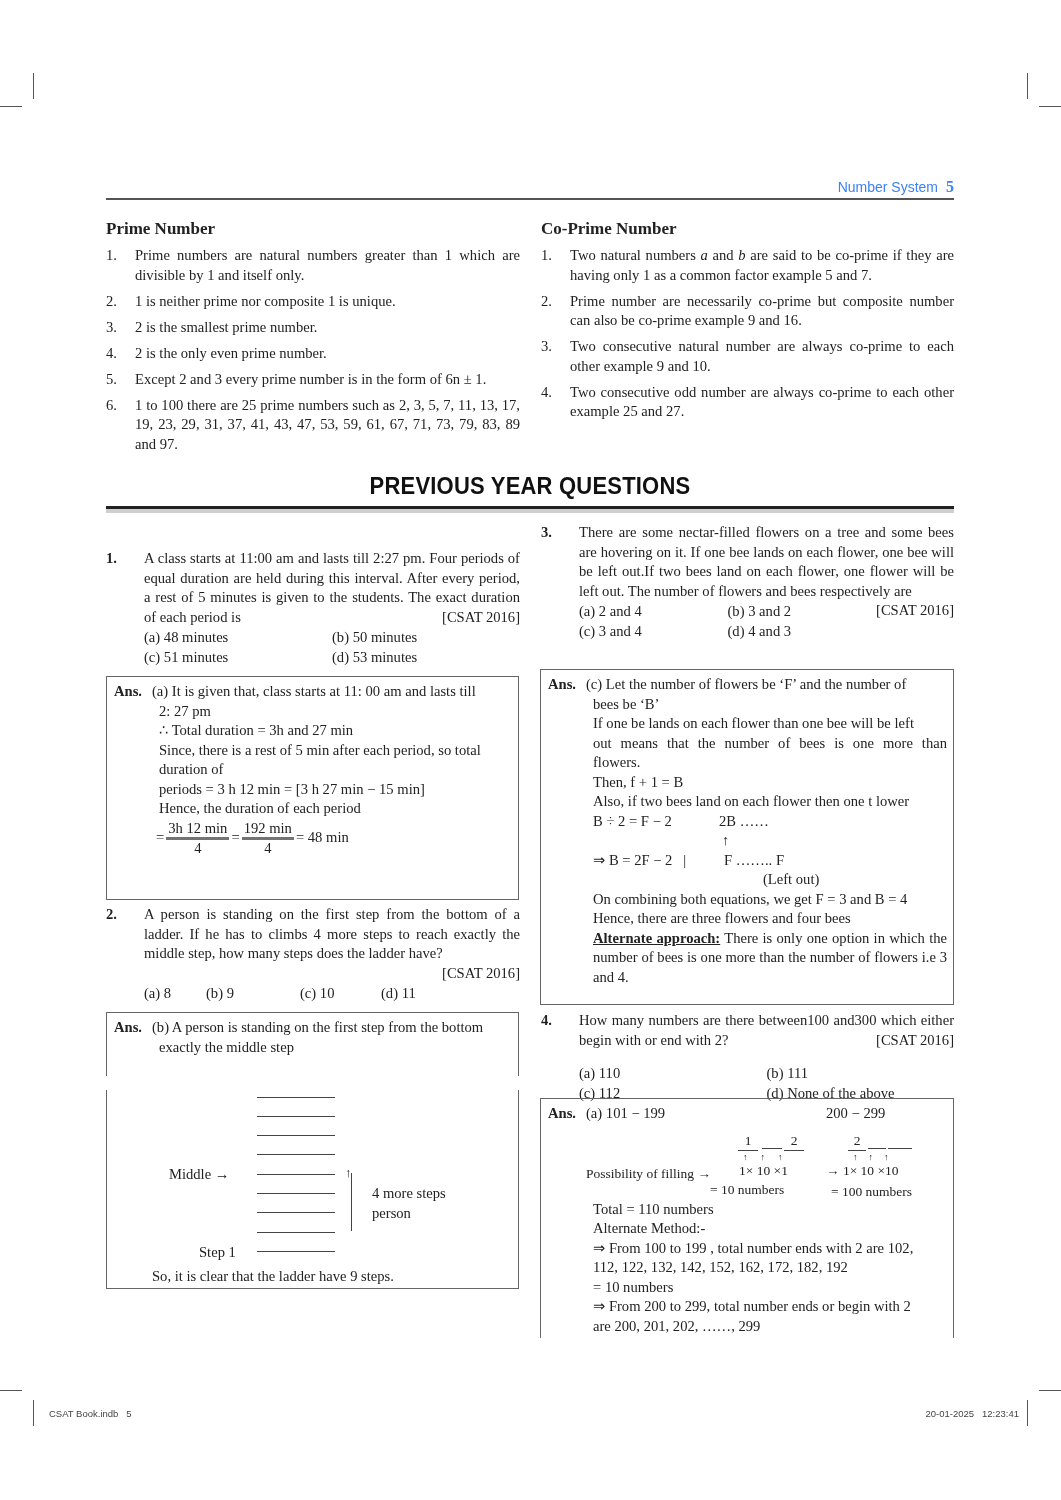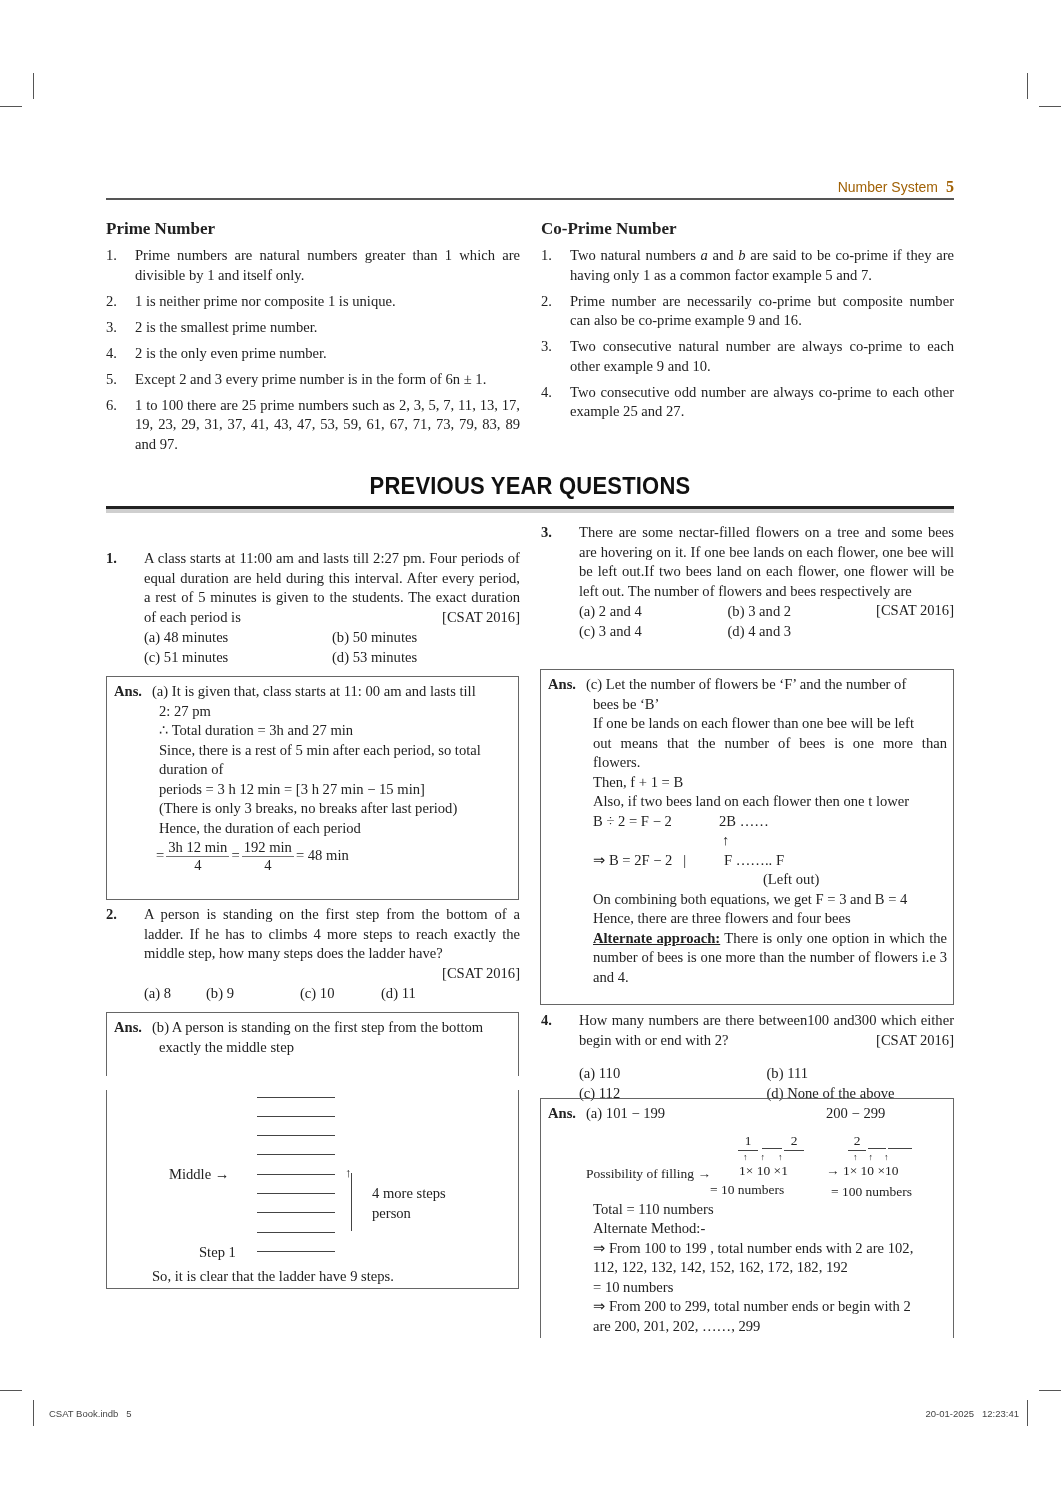--- a/index.html
+++ b/index.html
@@ -1,21 +1,21 @@
 <!DOCTYPE html>
 <html><head>
 <meta charset="utf-8">
 <style>
   html, body { margin:0; padding:0; background:#ffffff; }
   body { width:1061px; height:1500px; position:relative; overflow:hidden;
          font-family:"Liberation Serif", serif; color:#222; font-size:14.6px; }
   .abs { position:absolute; }
   .crop { position:absolute; background:#555; }
   .hdr { position:absolute; left:106px; top:176px; width:848px; height:22px; border-bottom:2px solid #555; }
-  .hdr .txt { position:absolute; right:0; top:2px; font-family:"Liberation Sans", sans-serif; font-size:14px; color:#a16207; }
+  .hdr .txt { position:absolute; right:0; top:2px; font-family:"Liberation Sans", sans-serif; font-size:14px; color:#3b82f6; }
   .hdr .pg { font-weight:bold; font-family:"Liberation Serif", serif; font-size:16px; margin-left:8px; }
   .sec-title { font-weight:bold; font-size:17px; }
   ol.lst { list-style:none; margin:0; padding:0; }
   ol.lst li { position:relative; padding-left:29px; line-height:19.5px; margin-bottom:6.5px; text-align:justify; }
   ol.lst li .n { position:absolute; left:0; top:0; }
   .pyq { position:absolute; left:106px; top:474px; width:848px; height:32px; border-bottom:3px solid #222; }
   .pyq .t { position:absolute; left:0; right:0; top:0; text-align:center; font-family:"Liberation Sans", sans-serif;
             font-weight:bold; font-size:22px; letter-spacing:0.2px; color:#111; transform:scaleY(1.05); }
   .pyq .shade { position:absolute; left:0; right:0; bottom:-7px; height:4px; background:#cfcfcf; }
   .q { position:absolute; line-height:19.5px; }
@@ -24,21 +24,21 @@
   .q .tag { font-weight:normal; float:right; }
   .opts { margin-left:38px; display:grid; grid-template-columns:1fr 1fr; line-height:19.5px; }
   .opts4 { margin-left:38px; display:flex; line-height:19.5px; }
   .opts4 span { display:inline-block; }
   .ans { position:absolute; border:1.3px solid #666; box-sizing:border-box; padding:5px 6px 2px 7px; line-height:19.5px; }
   .ans .al { position:absolute; left:7px; top:5px; font-weight:bold; }
   .ans .ab { margin-left:38px; }
   .ans .ab .ln { display:block; }
   .ans .ab .ind { padding-left:7px; }
   .frac { display:inline-block; vertical-align:middle; text-align:center; margin:0 2px; }
-  .frac .nu { display:block; border-bottom:1px solid #737373; padding:0 2px; line-height:17px; }
+  .frac .nu { display:block; border-bottom:3px solid #737373; padding:0 2px; line-height:17px; }
   .frac .de { display:block; line-height:17px; }
   .ladder .rung { position:absolute; height:0; border-top:1px solid #444; width:78px; }
   .footer { position:absolute; font-family:"Liberation Sans", sans-serif; font-size:9.5px; color:#444; }
   .bolduline { font-weight:bold; text-decoration:underline; }
 </style>
 </head>
 <body>
 
 <div class="crop" style="left:33px;top:73px;width:1px;height:26px;"></div>
 <div class="crop" style="left:0;top:106px;width:22px;height:1px;"></div>
@@ -92,21 +92,20 @@
 </div>
 <div class="ans" style="left:106px;top:676px;width:413px;height:224px;">
   <span class="al">Ans.</span>
   <div class="ab">
     <span class="ln">(a) It is given that, class starts at 11: 00 am and lasts till</span>
     <span class="ln ind">2: 27 pm</span>
     <span class="ln ind">∴ Total duration = 3h and 27 min</span>
     <span class="ln ind">Since, there is a rest of 5 min after each period, so total</span>
     <span class="ln ind">duration of</span>
     <span class="ln ind">periods = 3 h 12 min = [3 h 27 min − 15 min]</span>
-    <span class="ln ind">(There is only 3 breaks, no breaks after last period)</span>
     <span class="ln ind">Hence, the duration of each period</span>
     <span class="ln" style="padding-left:4px;margin-top:1px;">=<span class="frac"><span class="nu">3h 12 min</span><span class="de">4</span></span>=<span class="frac"><span class="nu">192 min</span><span class="de">4</span></span><span>= 48 min</span></span>
   </div>
 </div>
 
 <div class="q" style="left:106px;top:905px;width:414px;">
   <span class="qn">2.</span>
   <div class="qt"><span>A person is standing on the first step from the bottom of a ladder. If he has to climbs 4 more steps to reach exactly the middle step, how many steps does the ladder have?</span><br><span class="tag">[CSAT 2016]</span><div style="clear:both"></div></div>
   <div class="opts4" style="margin-top:1px;">
     <span style="width:62px">(a)  8</span>

